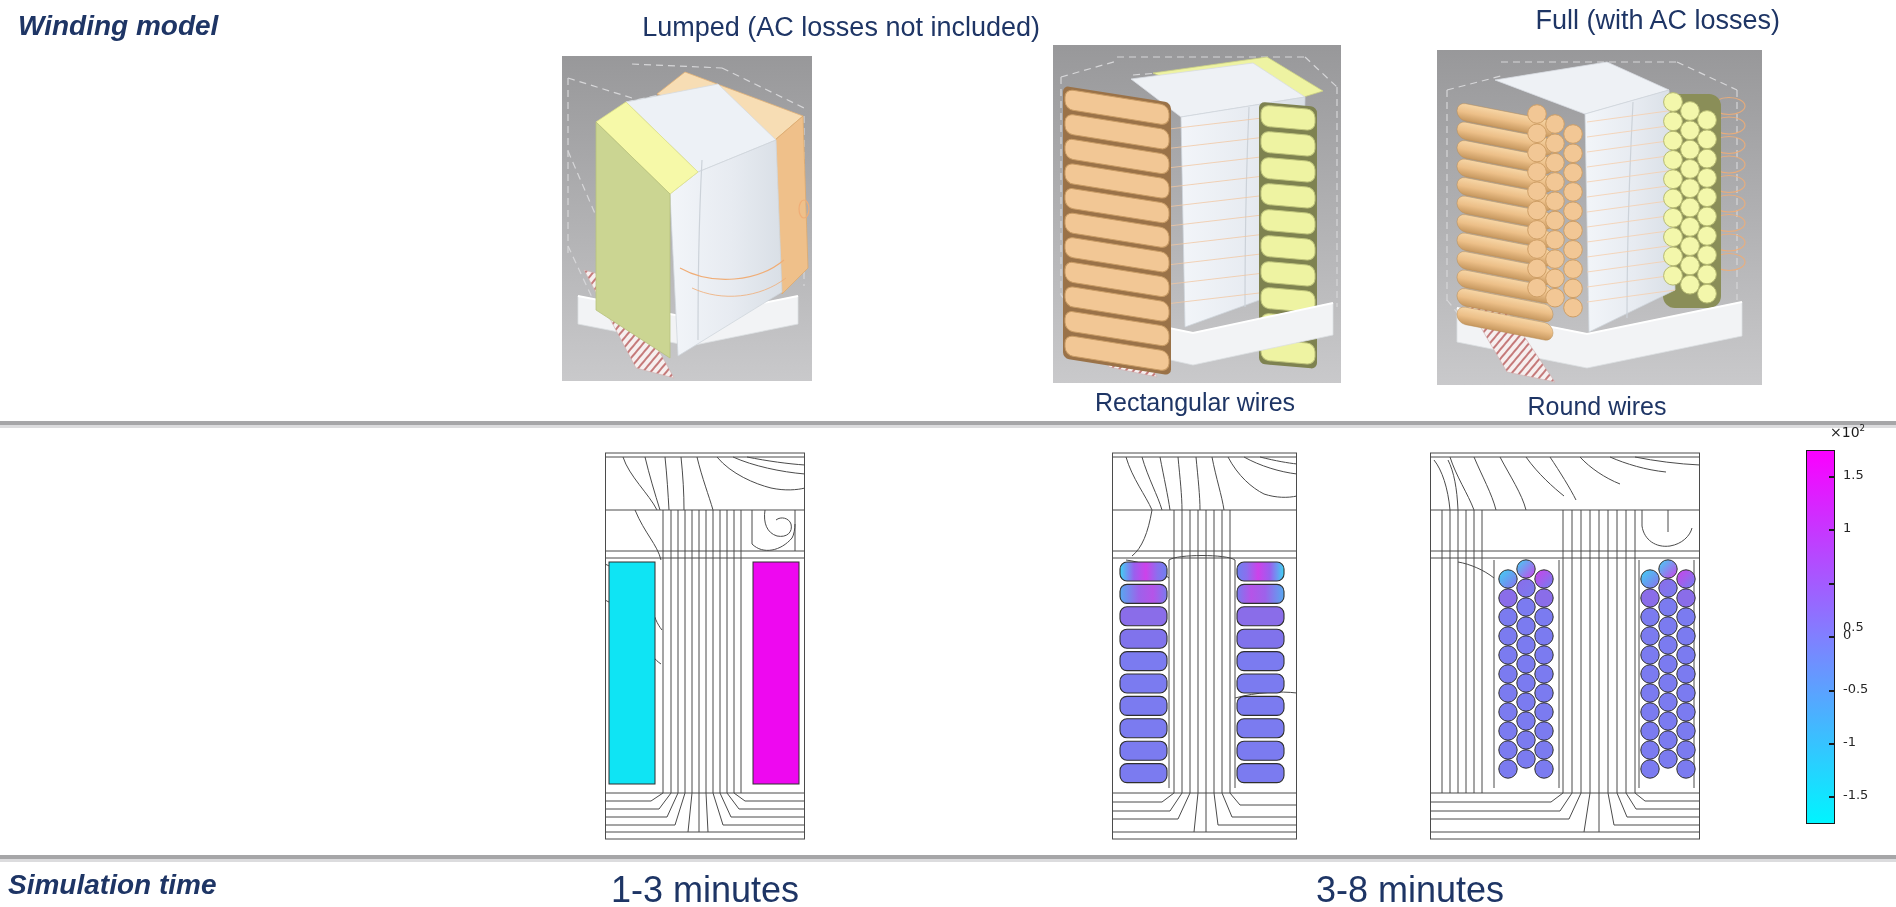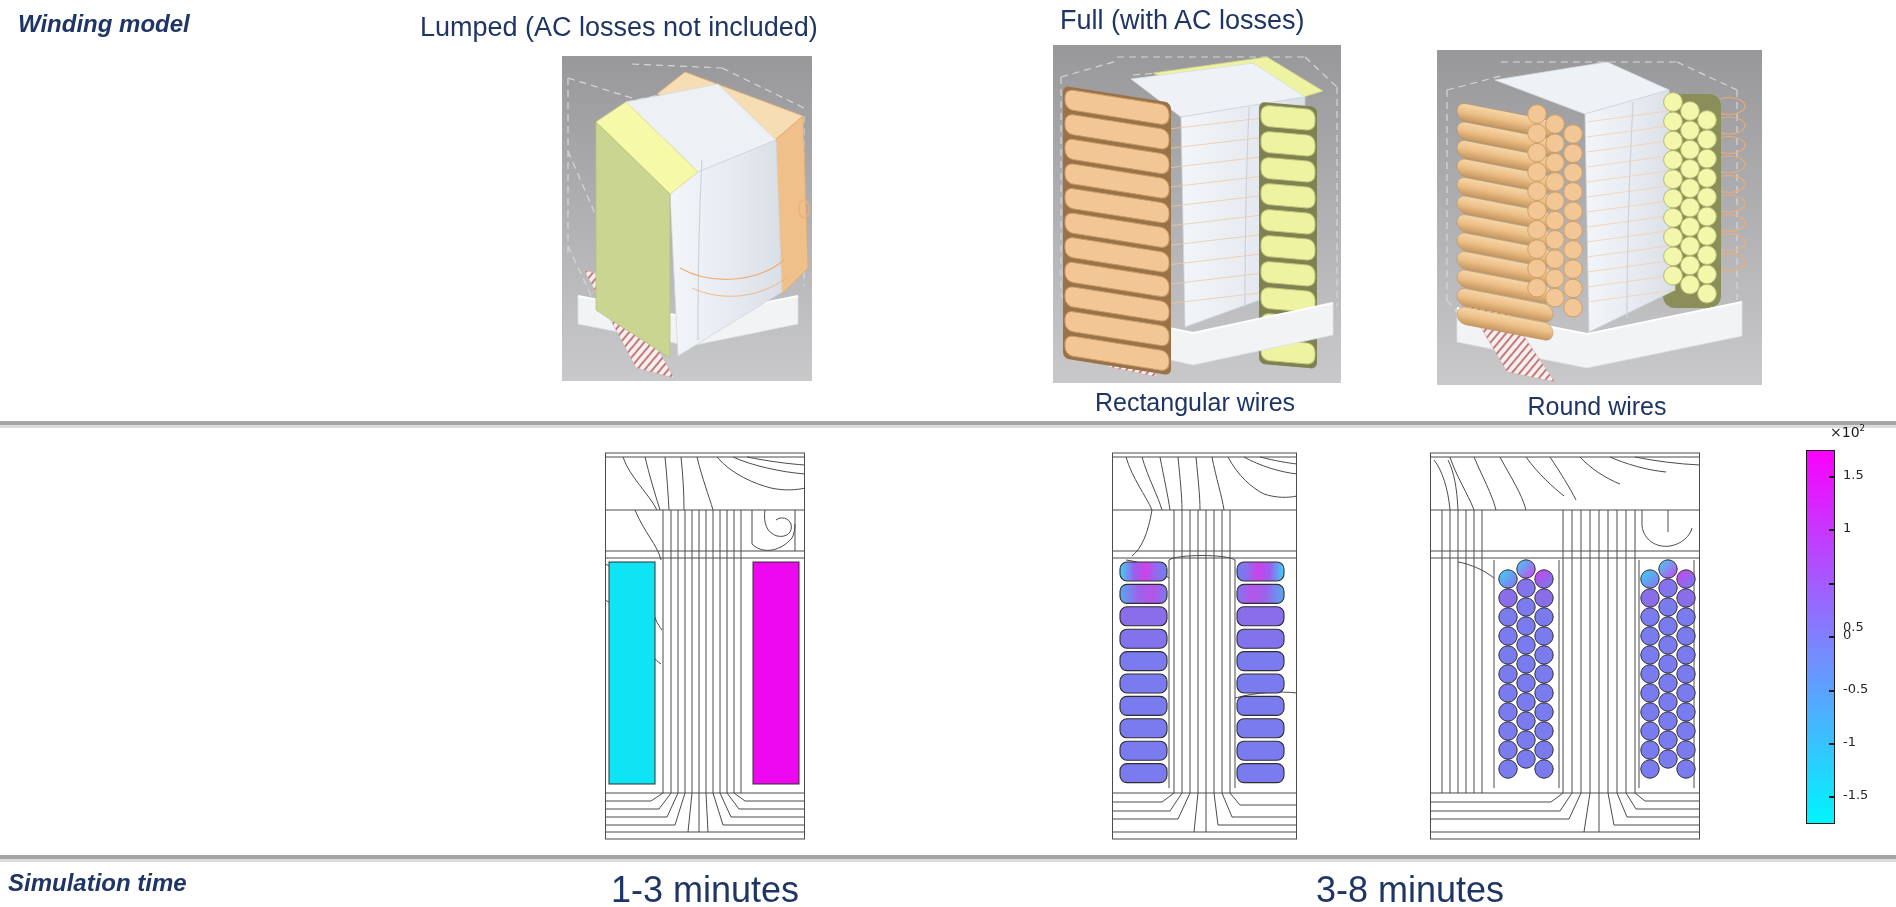--- a/index.html
+++ b/index.html
@@ -1,20 +1,20 @@
 <!DOCTYPE html>
 <html><head>
 <meta charset="utf-8">
 <style>
   html,body{margin:0;padding:0;background:#ffffff;}
   .slide{position:relative;width:1896px;height:907px;background:#ffffff;overflow:hidden;
          font-family:"Liberation Sans",sans-serif;}
   .abs{position:absolute;}
-  .row-label{font-weight:bold;font-style:italic;font-size:24px;color:#1e3565;white-space:nowrap;}
-  .col-title{font-size:27px;color:#1e3565;text-align:left;white-space:nowrap;}
+  .row-label{font-weight:bold;font-style:italic;font-size:28px;color:#1e3565;white-space:nowrap;}
+  .col-title{font-size:27px;color:#1e3565;text-align:right;white-space:nowrap;}
   .variant-label{font-size:25px;color:#1e3565;text-align:center;white-space:nowrap;}
   .time-label{font-size:36px;color:#1e3565;text-align:center;white-space:nowrap;}
   .divider{left:0;width:1896px;height:4px;background:#a6a6a8;border-bottom:3px solid #dcdcde;}
   .render-box{overflow:hidden;}
   .cb-bar{left:0;top:0;width:27px;height:372px;border:1px solid #1a1a1a;
           background:linear-gradient(to bottom,#fb00ff 0%,#8080ff 50%,#00f5ff 100%);}
   .cb-exp{left:24px;top:-27px;font-size:14px;color:#1a1a1a;font-family:"DejaVu Sans",sans-serif;white-space:nowrap;}
   .cb-tick{position:absolute;left:23px;width:6px;height:2px;background:#1a1a1a;}
   .cb-label{position:absolute;left:37px;font-size:13px;color:#262626;font-family:"DejaVu Sans",sans-serif;white-space:nowrap;}
   sup{font-size:0.62em;}

